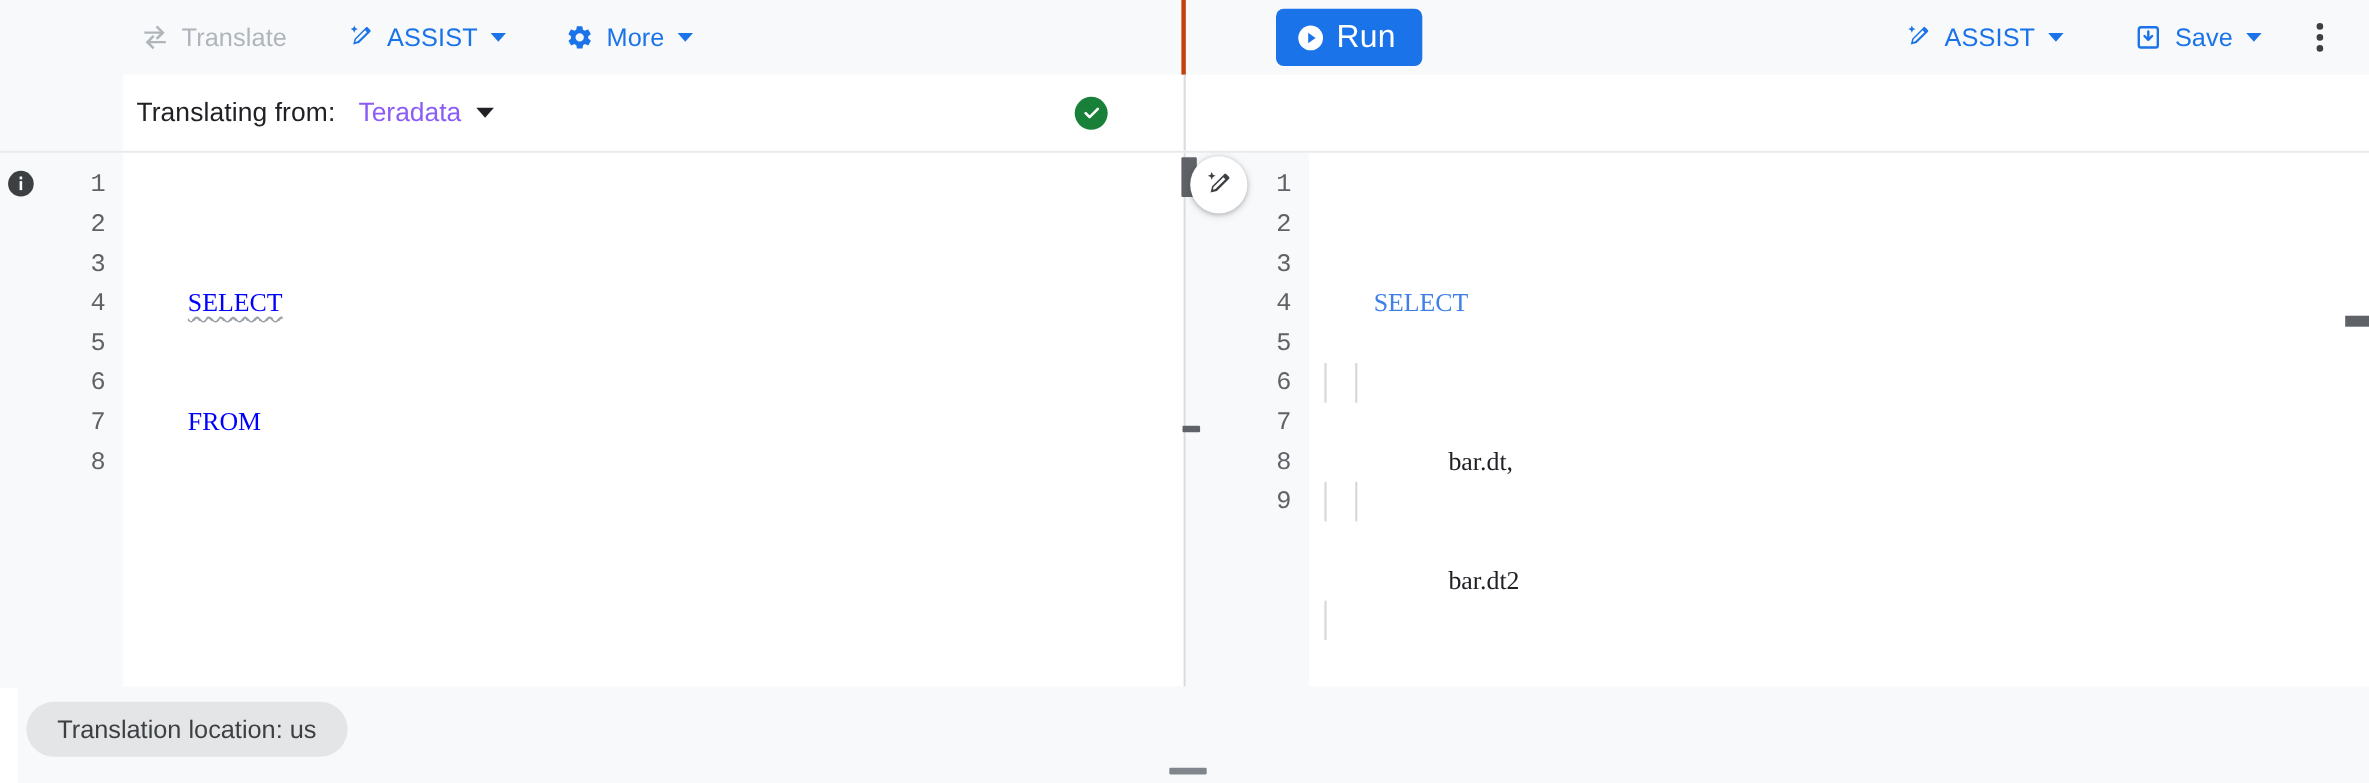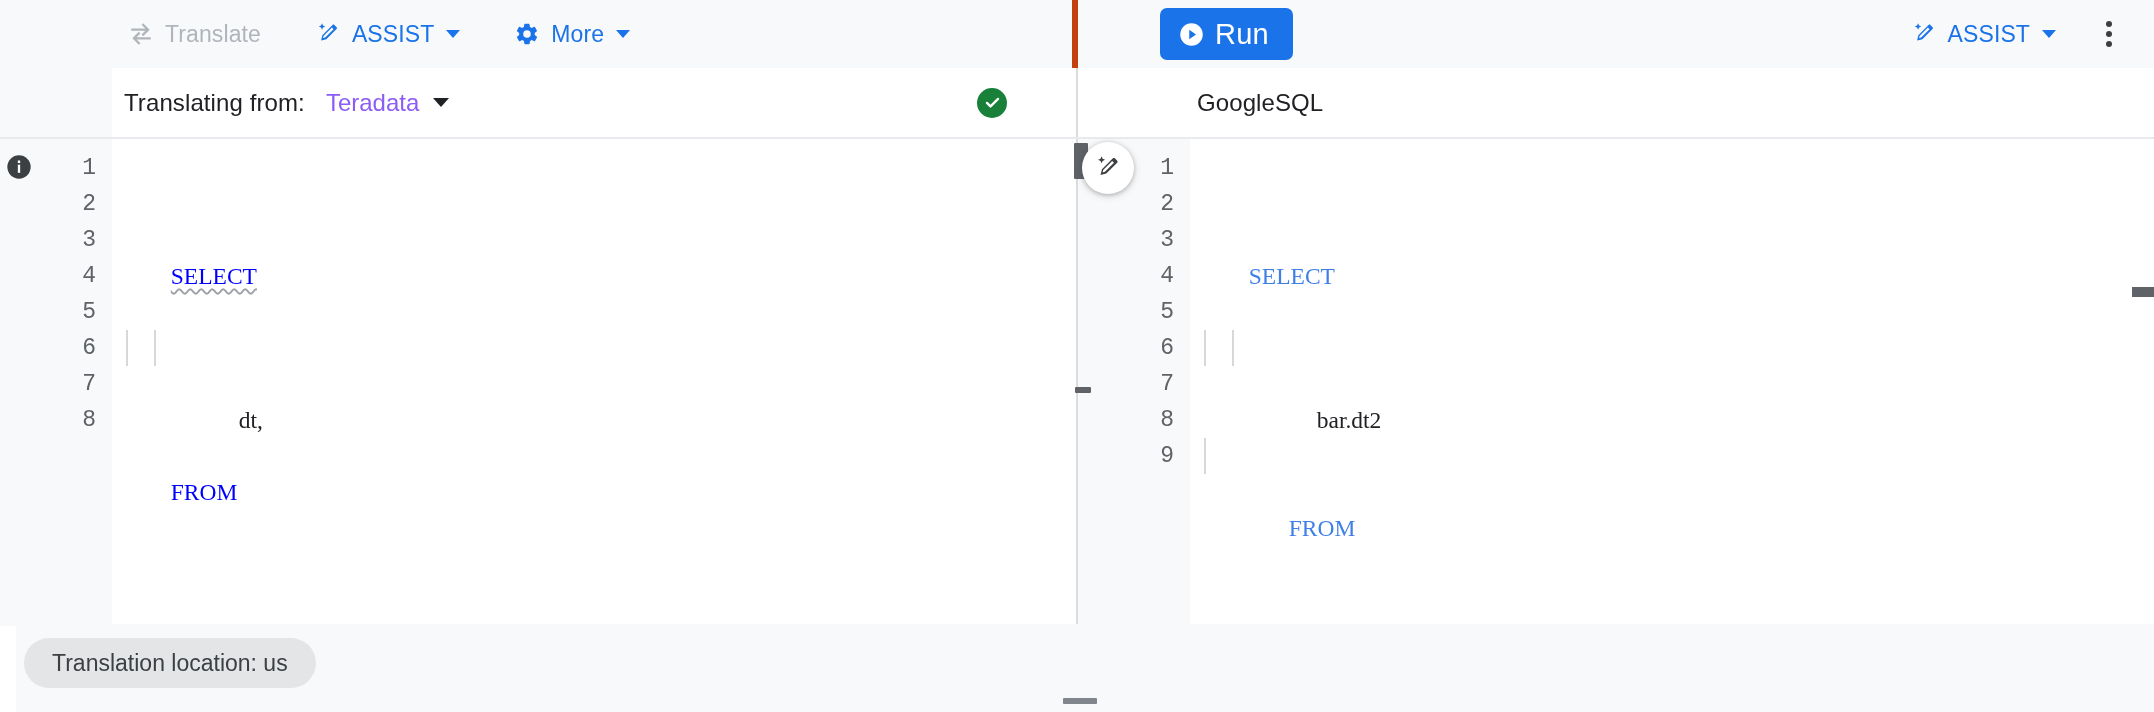--- a/index.html
+++ b/index.html
@@ -20,21 +20,21 @@
     position: absolute; top: 0; left: 0;
     width: 2154px; height: 68px;
     background: #f8f9fa;
     display: flex;
   }
   .toolbar-left {
     width: 1078px; height: 68px;
     display: flex; align-items: center;
     padding-left: 118px;
     gap: 34px;
-    border-right: 6px solid #c2410c;
+    border-right: 4px solid #c2410c;
   }
   .toolbar-right {
     flex: 1; height: 68px;
     display: flex; align-items: center;
     padding-left: 82px; padding-right: 22px;
     gap: 0;
   }
   .tb-btn {
     display: flex; align-items: center; gap: 11px;
     height: 48px; padding: 0 10px;
@@ -278,20 +278,30 @@
         <span class="ico">
           <svg width="26" height="26" viewBox="0 0 24 24" fill="#1a73e8">
             <path d="M6.5 2l.9 2.1L9.5 5l-2.1.9L6.5 8l-.9-2.1L3.5 5l2.1-.9L6.5 2z"></path>
             <path d="M19.3 5.1l-1.4-1.4c-.5-.5-1.2-.5-1.7 0L6.8 13.1 5.6 18l4.9-1.2 9.4-9.4c.5-.5.5-1.2 0-1.7l-.6-.6zM9.4 15.3l-2 .5.5-2 7.7-7.7 1.5 1.5-7.7 7.7z"></path>
           </svg>
         </span>
         <span>ASSIST</span>
         <span class="caret"></span>
       </button>
 
+      <button class="tb-btn" style="margin-left:44px">
+        <span class="ico">
+          <svg width="26" height="26" viewBox="0 0 24 24" fill="none" stroke="#1a73e8" stroke-width="2">
+            <rect x="4" y="3.5" width="16" height="17" rx="2"></rect>
+            <path d="M12 7v7m0 0l-3.2-3.2M12 14l3.2-3.2" stroke-linecap="round"></path>
+          </svg>
+        </span>
+        <span>Save</span>
+        <span class="caret"></span>
+      </button>
 
       <div class="kebab">
         <i></i>
           <i></i>
           <i></i>
       </div>
     </div>
   </div>
 
   <div class="headers">
@@ -302,23 +312,20 @@
         <span>Teradata</span>
         <span class="caret"></span>
       </div>
       <div class="check-badge">
         <svg width="19" height="19" viewBox="0 0 24 24" fill="none" stroke="#ffffff" stroke-width="3" stroke-linecap="round" stroke-linejoin="round">
           <path d="M5 12.5l4.5 4.5L19 7.5"></path>
         </svg>
       </div>
     </div>
 
-    <div class="hdr-right">
-      <span class="hdr-label">GoogleSQL</span>
-    </div>
   </div>
 
   <div class="editors">
 
     <div class="pane pane-left">
       <div class="info-col">
         <div class="info-icon">
           <svg width="28" height="28" viewBox="0 0 24 24">
             <circle cx="12" cy="12" r="10" fill="#3c4043"></circle>
             <rect x="11" y="10" width="2" height="7" fill="#ffffff"></rect>
@@ -334,24 +341,20 @@
         <div class="ln">4</div>
         <div class="ln">5</div>
         <div class="ln">6</div>
         <div class="ln">7</div>
         <div class="ln">8</div>
       </div>
 
       <div class="code code-left">
         <div class="line">
           <span class="kw-dark squiggle">SELECT</span>
-        </div>
-        <div class="line">
-          <span class="guide" style="left:14px"></span><span class="guide" style="left:42px"></span>
-          <span style="padding-left:68px">dt,</span>
         </div>
         <div class="line">
           <span class="kw-dark">FROM</span>
         </div>
         
         
         
         
       </div>
     </div>
@@ -368,20 +371,24 @@
         <div class="ln">8</div>
         <div class="ln">9</div>
       </div>
 
       <div class="code code-right">
         <div class="line">
           <span class="kw-light">SELECT</span>
         </div>
         <div class="line">
           <span class="guide" style="left:14px"></span><span class="guide" style="left:42px"></span>
+          <span style="padding-left:68px">bar.dt,</span>
+        </div>
+        <div class="line">
+          <span class="guide" style="left:14px"></span><span class="guide" style="left:42px"></span>
           <span style="padding-left:68px">bar.dt2</span>
         </div>
         <div class="line">
           <span class="guide" style="left:14px"></span>
           <span class="kw-light" style="padding-left:40px">FROM</span>
         </div>
         
         
         
         

